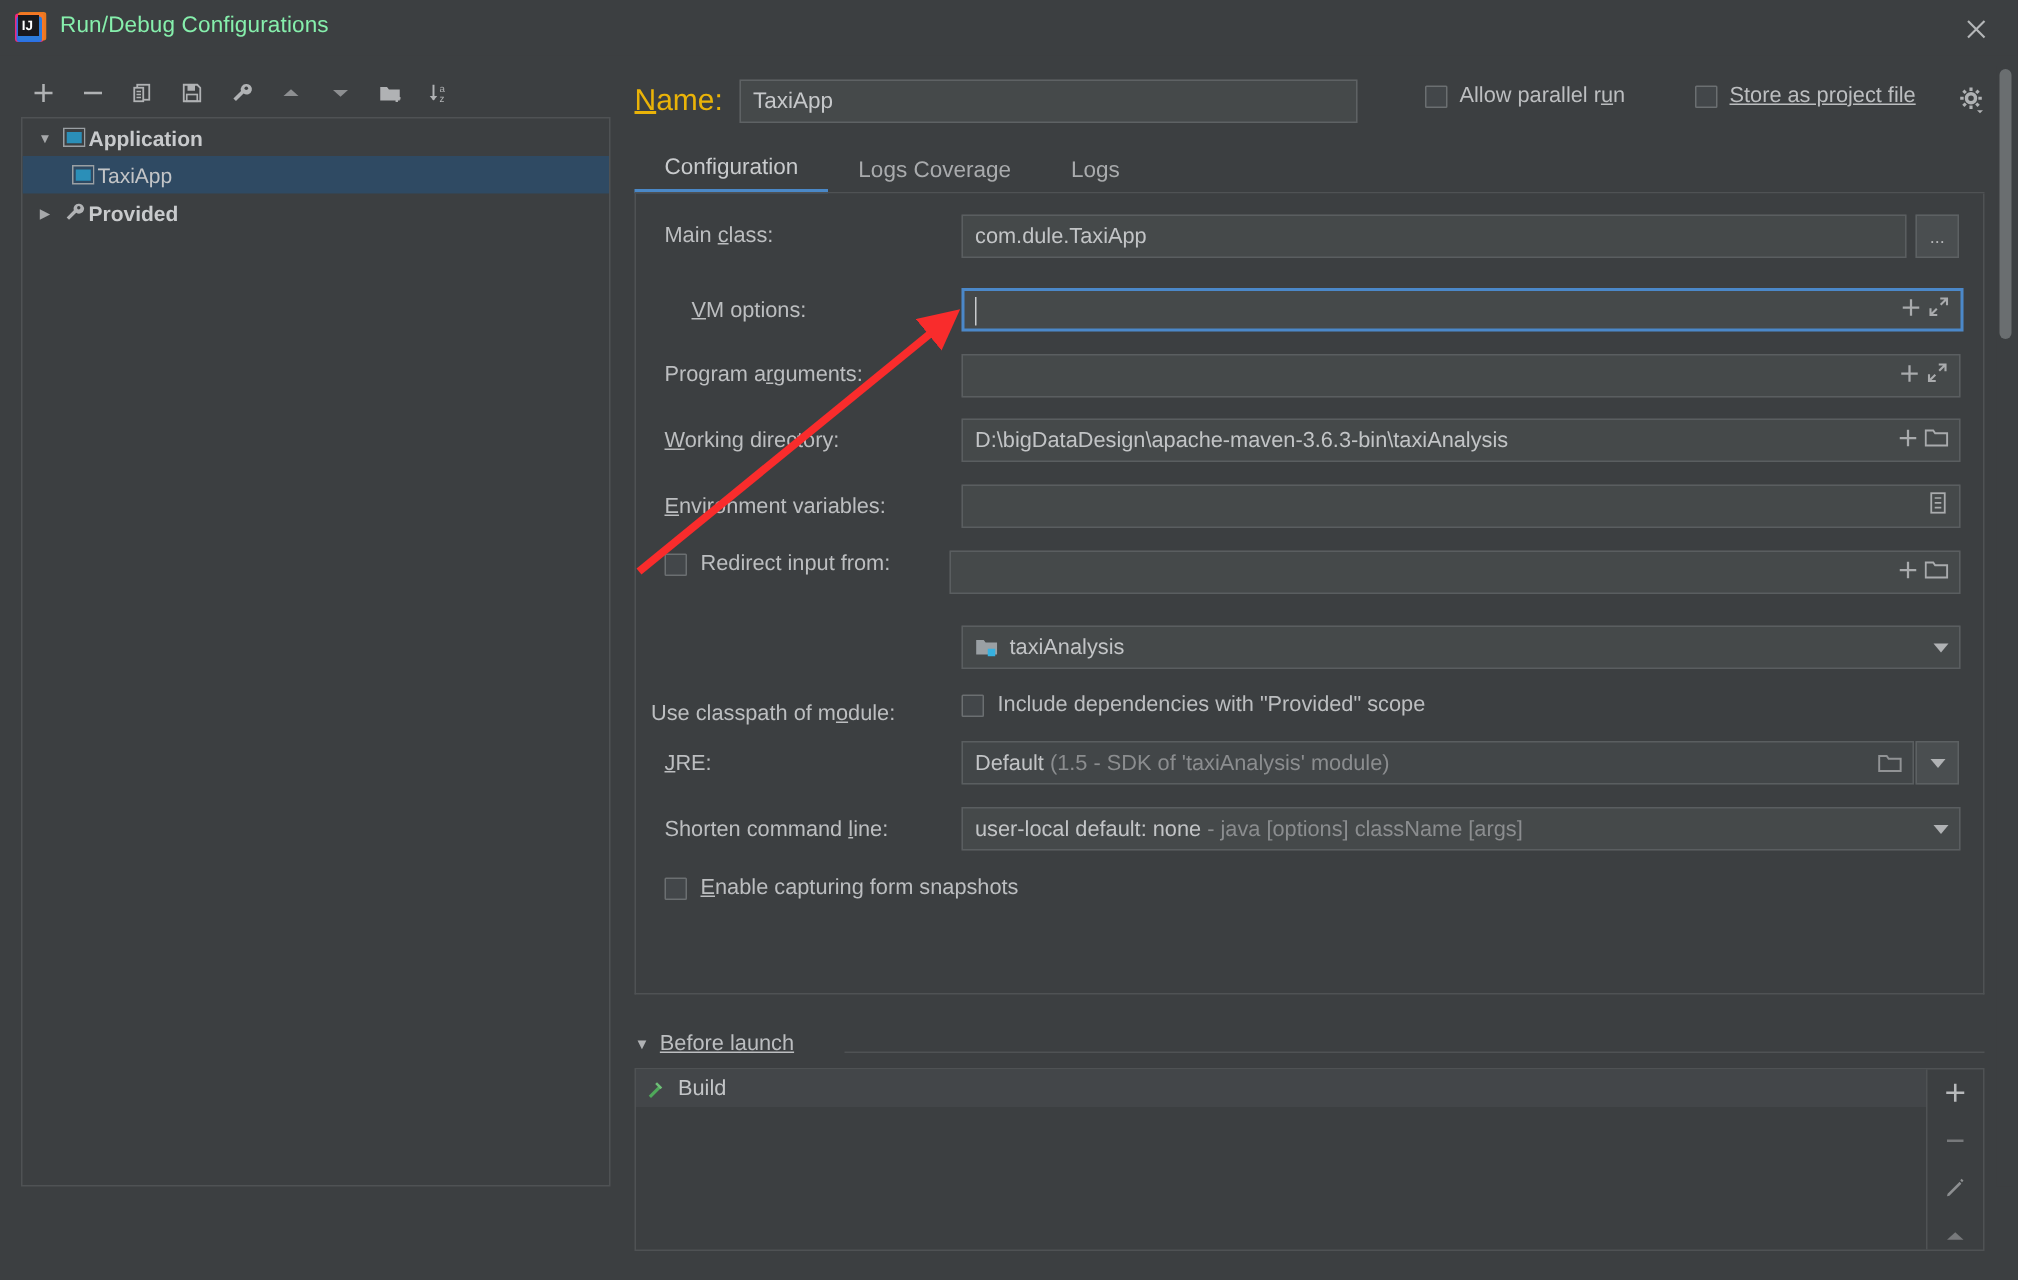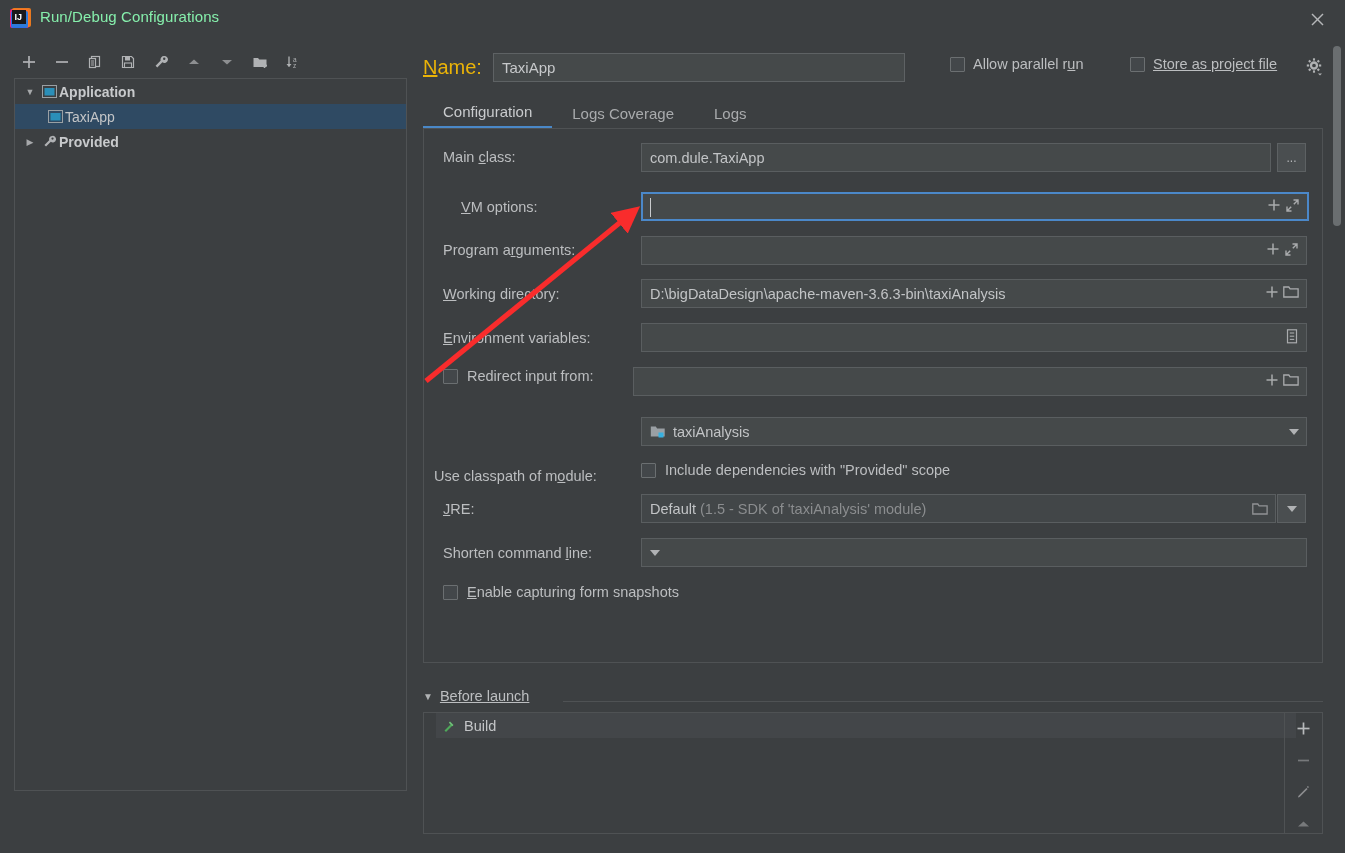--- a/index.html
+++ b/index.html
@@ -173,21 +173,21 @@
     font-size: 14.5px; color: #bcbec0;
   }
   #bl-line {
     position: absolute; left: 148px; top: 657px; width: 760px; height: 1px;
     background: #4f5254;
   }
   #before-launch-panel {
     position: absolute; left: 8px; top: 668px; width: 900px; height: 122px;
     border: 1px solid #4f5254; background: #3c3f41;
   }
-  #bl-list { position: absolute; left: 12px; top: 0; width: 860px; height: 120px; }
+  #bl-list { position: absolute; left: 0; top: 0; width: 860px; height: 120px; }
   #bl-row {
     height: 25px; display: flex; align-items: center; gap: 8px;
     padding-left: 6px; background: #434649;
     font-size: 14.5px; color: #c3c5c7;
   }
   #bl-actions {
     position: absolute; right: 0; top: 0; width: 38px; height: 120px;
     border-left: 1px solid #4f5254;
     display: flex; flex-direction: column; align-items: center; padding-top: 6px; gap: 14px;
   }
@@ -503,20 +503,24 @@
               <path d="M0.8 2h5l1.3 1.8h8v8.2h-14.3z" fill="none" stroke="#919395" stroke-width="1.3"></path>
             </svg>
         </span>
       </div>
       <div class="sqbtn" style="position:absolute; left:853px; top:365px;">
         <span class="caret"></span>
       </div>
 
       <div class="flabel" style="left:19px; top:416px;">Shorten command <u>l</u>ine:</div>
       <div class="ffield" style="left:217px; top:409px; width:666px;">
+        <span class="ftext">
+          <span>user-local default: none</span>
+          <span class="dim">- java [options] className [args]</span>
+        </span>
         <span class="fbtns">
           <span class="caret"></span>
         </span>
       </div>
 
       <div class="inline-check" style="left:19px; top:455px;">
         <span class="cbox"></span>
         <span><u>E</u>nable capturing form snapshots</span>
       </div>
 

